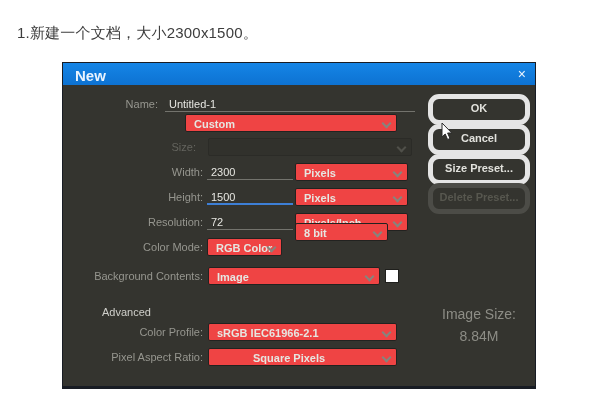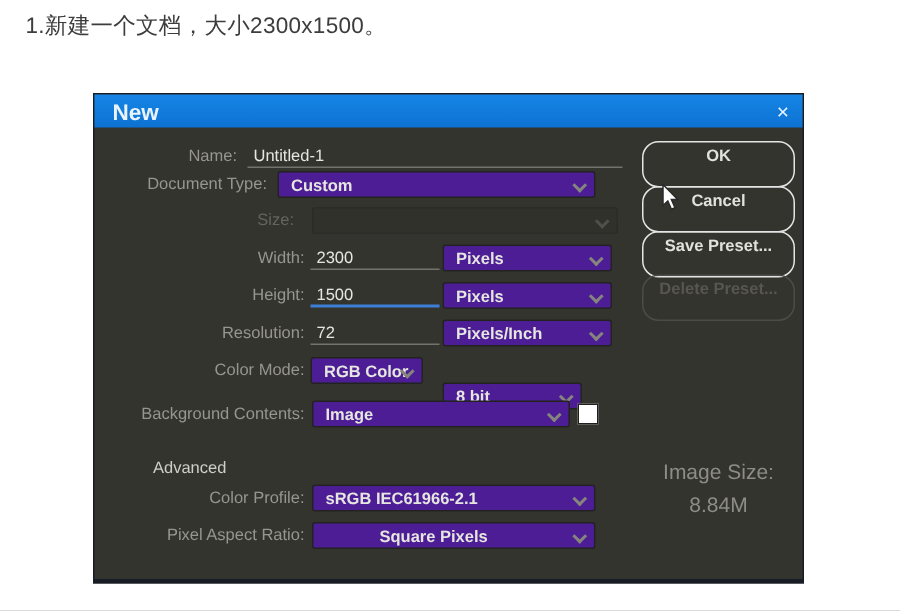--- a/index.html
+++ b/index.html
@@ -1,43 +1,43 @@
 <!DOCTYPE html>
 <html><head>
 <meta charset="utf-8">
 <style>
   html,body{margin:0;padding:0;background:#ffffff;}
   #stage{position:relative;width:600px;height:407px;background:#ffffff;overflow:hidden;
          font-family:"Liberation Sans","DejaVu Sans",sans-serif;}
-  .heading{position:absolute;left:17px;top:8px;font-size:15px;color:#3d3d3d;letter-spacing:.2px;}
+  .heading{position:absolute;left:17px;top:24px;font-size:15px;color:#3d3d3d;letter-spacing:.2px;}
 
   .dialog{position:absolute;left:62px;top:62px;width:474px;height:327px;background:#34342f;
           border:1px solid #181c24;border-bottom-width:3px;box-sizing:border-box;}
   .titlebar{position:absolute;left:0;top:0;width:100%;height:22px;
             background:linear-gradient(#1585e6,#0d72d2);}
   .titlebar .ttl{position:absolute;left:12px;top:4px;font-size:15px;font-weight:bold;color:#eaf4fe;}
   .closex{position:absolute;right:9px;top:2px;font-size:14px;color:#eaf4fe;cursor:default;line-height:18px;}
 
   .lbl{position:absolute;font-size:11px;color:#96968f;text-align:right;white-space:nowrap;}
   .lbl.dim{color:#64645e;}
   .val{font-size:11px;font-weight:bold;color:#e6e6e1;white-space:nowrap;}
   .freeval{position:absolute;font-size:11px;font-weight:normal;color:#e6e6e1;white-space:nowrap;}
 
-  .box{position:absolute;height:18px;background:#4c1d95;border:1px solid #222220;border-radius:2px;
+  .box{position:absolute;height:18px;background:#ef4444;border:1px solid #222220;border-radius:2px;
        box-sizing:border-box;line-height:16px;padding-left:8px;}
   .box .val{position:relative;top:0;}
   .box.disabled{background:#31312c;border-color:#2b2b27;}
   .chev{position:absolute;right:6px;top:5px;width:5px;height:5px;
         border-right:2px solid #85857e;border-bottom:2px solid #85857e;transform:rotate(45deg);}
   .box.disabled .chev{border-color:#50504a;}
 
   .uline{position:absolute;height:1px;background:#73736d;}
   .uline.focus{background:#3d7fd6;height:2px;}
 
-  .btn{position:absolute;left:365px;width:102px;height:31px;border:1px solid #e5e5e5;border-radius:11px;
+  .btn{position:absolute;left:365px;width:102px;height:31px;border:5px solid #e5e5e5;border-radius:11px;
        background:transparent;color:#e2e2dd;font-size:11px;font-weight:bold;text-align:center;
        line-height:19px;box-sizing:border-box;}
   .btn.disabled{border-color:#4c4c47;color:#57574f;}
 
   .swatch{position:absolute;width:14px;height:14px;background:#ffffff;border:1px solid #1f1f1c;box-sizing:border-box;}
   .imgsize{position:absolute;left:365px;width:102px;text-align:center;font-size:14px;color:#8d8d86;white-space:nowrap;}
 
   .cursor{position:absolute;left:441px;top:122px;width:13px;height:19px;}
 </style>
 </head>
@@ -51,21 +51,20 @@
 
     <div class="titlebar">
       <span class="ttl">New</span>
       <span class="closex">×</span>
     </div>
 
     <div class="lbl" style="left:15px;top:35px;width:80px;">Name:</div>
     <div class="freeval" style="left:106px;top:35px;">Untitled-1</div>
     <div class="uline" style="left:102px;top:48px;width:250px;"></div>
 
-    <div class="lbl" style="left:10px;top:54px;width:105px;">Document Type:</div>
     <div class="box" style="left:122px;top:51px;width:212px;">
       <span class="val">Custom</span>
       <span class="chev"></span>
     </div>
 
     <div class="lbl dim" style="left:53px;top:78px;width:80px;">Size:</div>
     <div class="box disabled" style="left:145px;top:75px;width:204px;">
       <span class="val"></span>
       <span class="chev"></span>
     </div>
@@ -92,21 +91,21 @@
     <div class="box" style="left:232px;top:150px;width:113px;">
       <span class="val">Pixels/Inch</span>
       <span class="chev"></span>
     </div>
 
     <div class="lbl" style="left:10px;top:178px;width:130px;">Color Mode:</div>
     <div class="box" style="left:144px;top:175px;width:75px;">
       <span class="val">RGB Color</span>
       <span class="chev"></span>
     </div>
-    <div class="box" style="left:232px;top:192px;width:93px;">
+    <div class="box" style="left:232px;top:160px;width:93px;">
       <span class="val">8 bit</span>
       <span class="chev"></span>
     </div>
 
     <div class="lbl" style="left:10px;top:207px;width:130px;">Background Contents:</div>
     <div class="box" style="left:145px;top:204px;width:172px;">
       <span class="val">Image</span>
       <span class="chev"></span>
     </div>
     <div class="swatch" style="left:322px;top:206px;"></div>
@@ -120,21 +119,21 @@
     </div>
 
     <div class="lbl" style="left:10px;top:288px;width:130px;">Pixel Aspect Ratio:</div>
     <div class="box" style="left:145px;top:285px;width:189px;padding-left:44px;">
       <span class="val">Square Pixels</span>
       <span class="chev"></span>
     </div>
 
     <div class="btn" style="top:31px;">OK</div>
     <div class="btn" style="top:61px;">Cancel</div>
-    <div class="btn" style="top:91px;">Save Preset...</div>
+    <div class="btn" style="top:91px;">Size Preset...</div>
     <div class="btn disabled" style="top:120px;">Delete Preset...</div>
 
     <div class="imgsize" style="top:243px;">Image Size:</div>
     <div class="imgsize" style="top:265px;">8.84M</div>
 
   </div>
 
   <svg class="cursor" viewBox="0 0 13 19">
     <polygon points="1,1 1,15 4.2,12 6.6,17.5 9,16.5 6.6,11 10.8,11" fill="#ffffff" stroke="#2a2a2a" stroke-width="1"></polygon>
   </svg>

